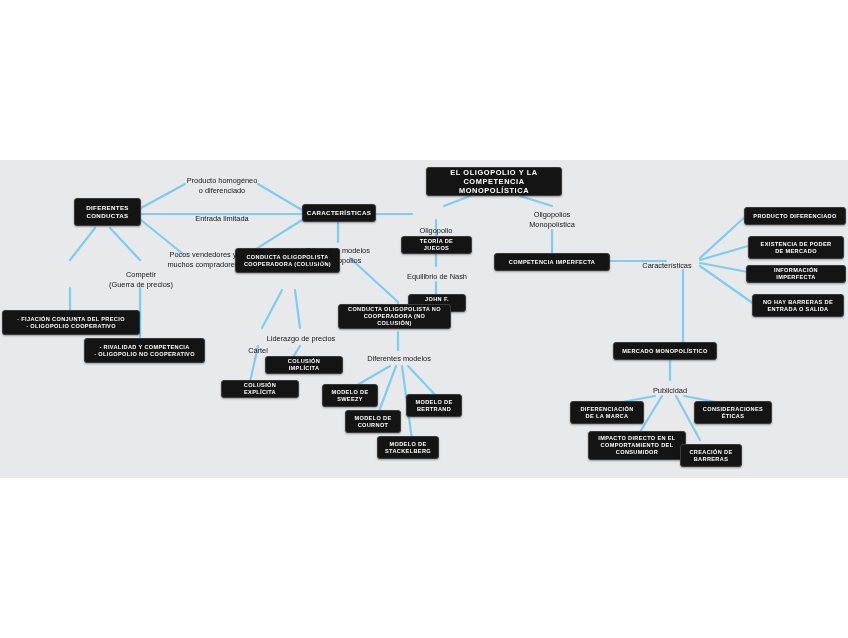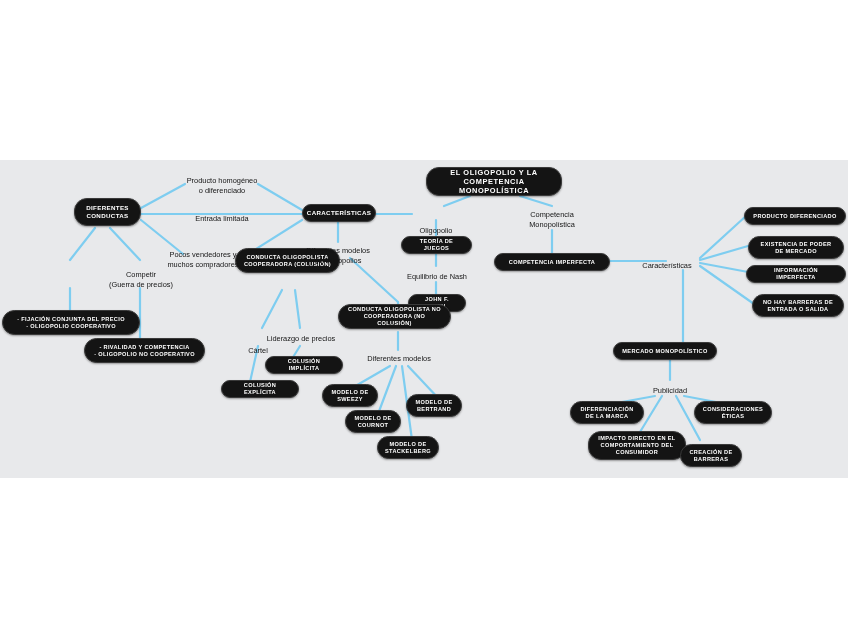--- a/index.html
+++ b/index.html
@@ -2,21 +2,21 @@
 <html><head>
 <meta charset="utf-8">
 <title>Mapa conceptual</title>
 <style>
   html,body{margin:0;padding:0;background:#ffffff;}
   body{font-family:"Liberation Sans","DejaVu Sans",sans-serif;}
   #page{position:relative;width:848px;height:638px;background:#ffffff;overflow:hidden;}
   #canvas{position:absolute;left:0;top:160px;width:848px;height:318px;background:#e8e9eb;overflow:hidden;}
   #edges{position:absolute;left:0;top:0;width:848px;height:318px;}
   .node{position:absolute;box-sizing:border-box;background:#141414;color:#ffffff;
-        border-radius:13px;border:1px solid #3a3a3a;
+        border-radius:3px;border:1px solid #3a3a3a;
         display:flex;align-items:center;justify-content:center;text-align:center;
         font-weight:bold;letter-spacing:.35px;line-height:1.22;
         padding:8px 7px;
         box-shadow:0 1px 2px rgba(0,0,0,.35);}
   .node.small{font-size:6.2px;}
   .node.tiny{font-size:5.6px;}
   .node.title{font-size:7.4px;letter-spacing:.6px;}
   .label{position:absolute;color:#141414;font-size:7.4px;line-height:1.3;
          text-align:center;white-space:pre-line;font-weight:normal;margin-top:6px;}
   .node, .label{user-select:none;}
@@ -173,21 +173,21 @@
 
     <div class="label" style="left: 157px; top: 84px; width: 92px; white-space: pre-line; color: rgb(20, 20, 20);">Pocos vendedores y
 muchos compradores</div>
 
 
     <div class="label" style="left: 97px; top: 104px; width: 88px; white-space: pre-line; color: rgb(20, 20, 20);">Competir
 (Guerra de precios)</div>
 
     <div class="label" style="left: 410px; top: 60px; width: 52px; color: rgb(20, 20, 20);">Oligopolio</div>
 
-    <div class="label" style="left: 514px; top: 44px; width: 76px; white-space: pre-line; color: rgb(20, 20, 20);">Competencia
+    <div class="label" style="left: 514px; top: 44px; width: 76px; white-space: pre-line; color: rgb(20, 20, 20);">Oligopolios
 Monopolística</div>
 
     <div class="label" style="left: 400px; top: 106px; width: 74px; color: rgb(20, 20, 20);">Equilibrio de Nash</div>
 
     <div class="label" style="left: 294px; top: 80px; width: 88px; white-space: pre-line; color: rgb(20, 20, 20);">Diferentes modelos
 de Oligopolios</div>
 
     <div class="label" style="left: 259px; top: 168px; width: 84px; color: rgb(20, 20, 20);">Liderazgo de precios</div>
 
     <div class="label" style="left: 240px; top: 180px; width: 36px; color: rgb(20, 20, 20);">Cártel</div>

